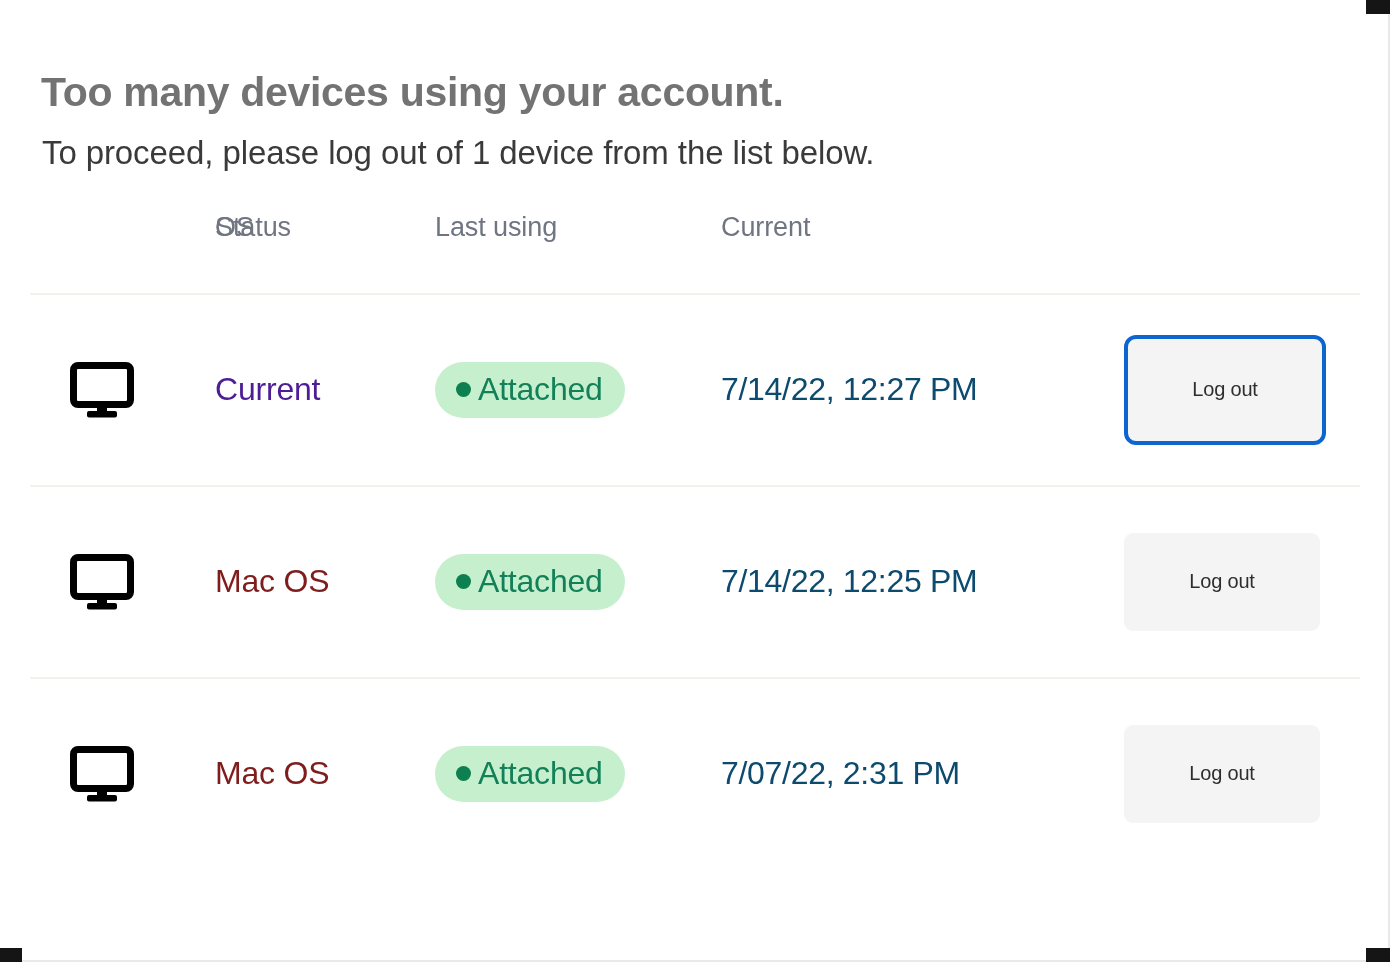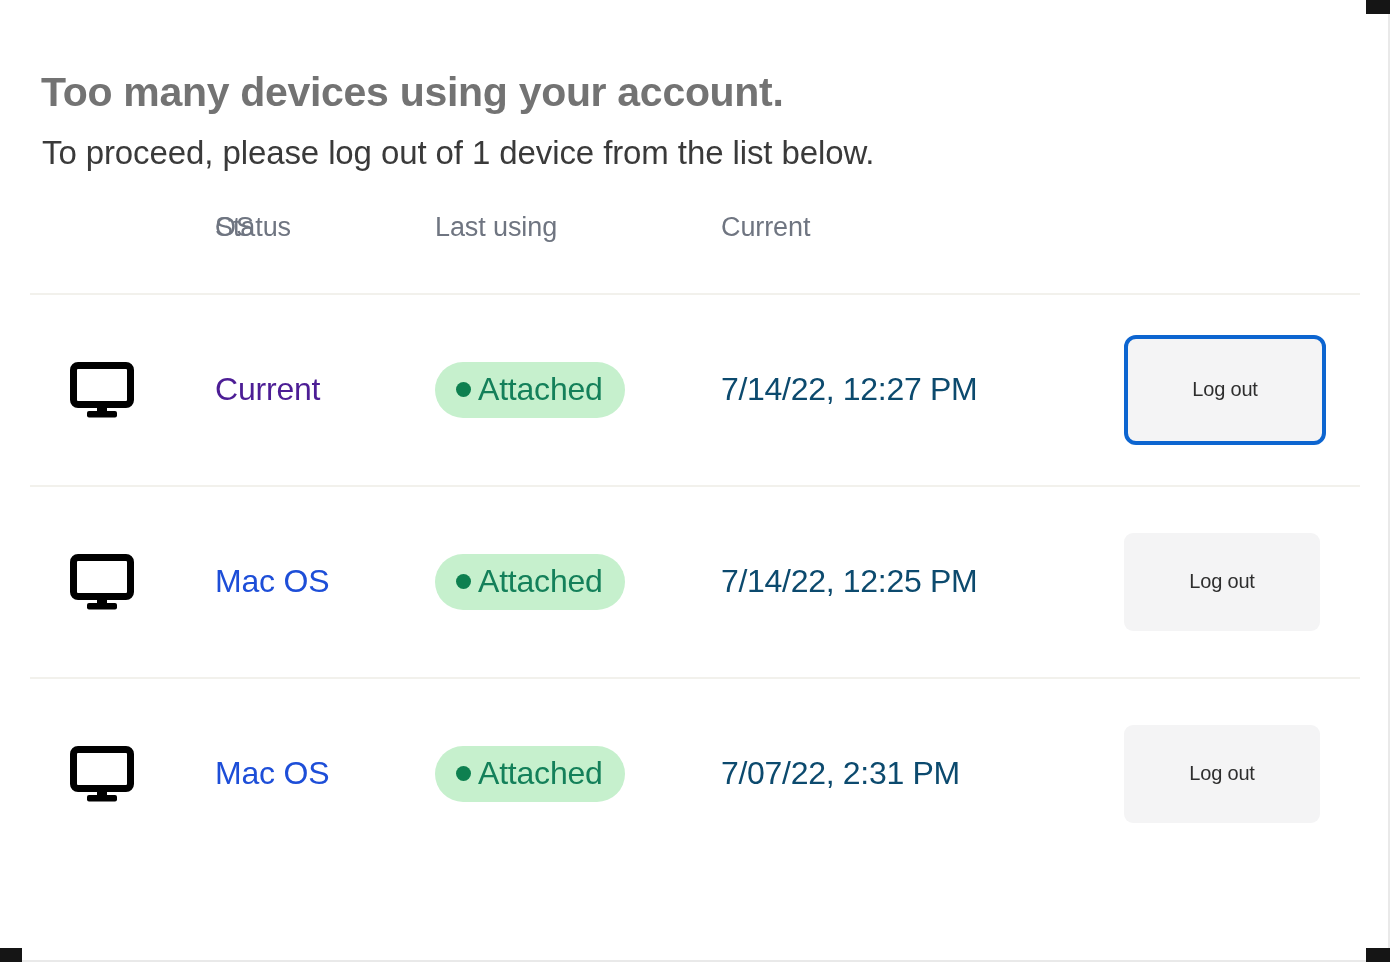--- a/index.html
+++ b/index.html
@@ -102,21 +102,21 @@
 
   .monitor-icon {
     display: block;
     width: 64px;
     height: 56px;
   }
 
   .os-name {
     font-size: 32px;
     font-weight: 400;
-    color: #1d4ed8;
+    color: #7f1d1d;
     letter-spacing: -0.2px;
     white-space: nowrap;
   }
   .os-name.current {
     color: #d6436d;
   }
 
   .badge {
     display: inline-flex;
     align-items: center;

